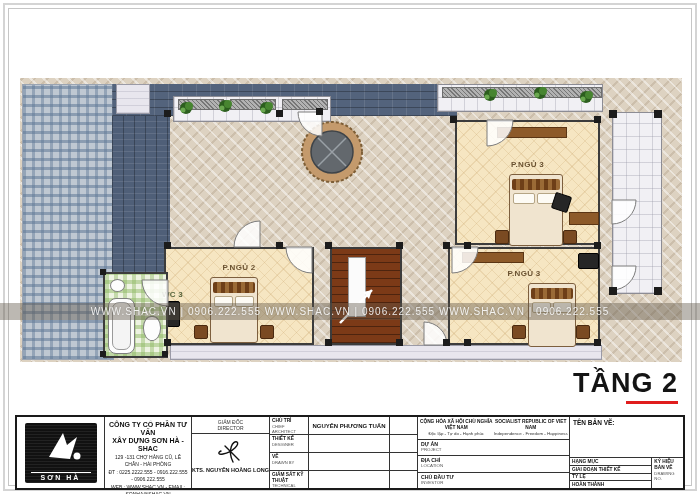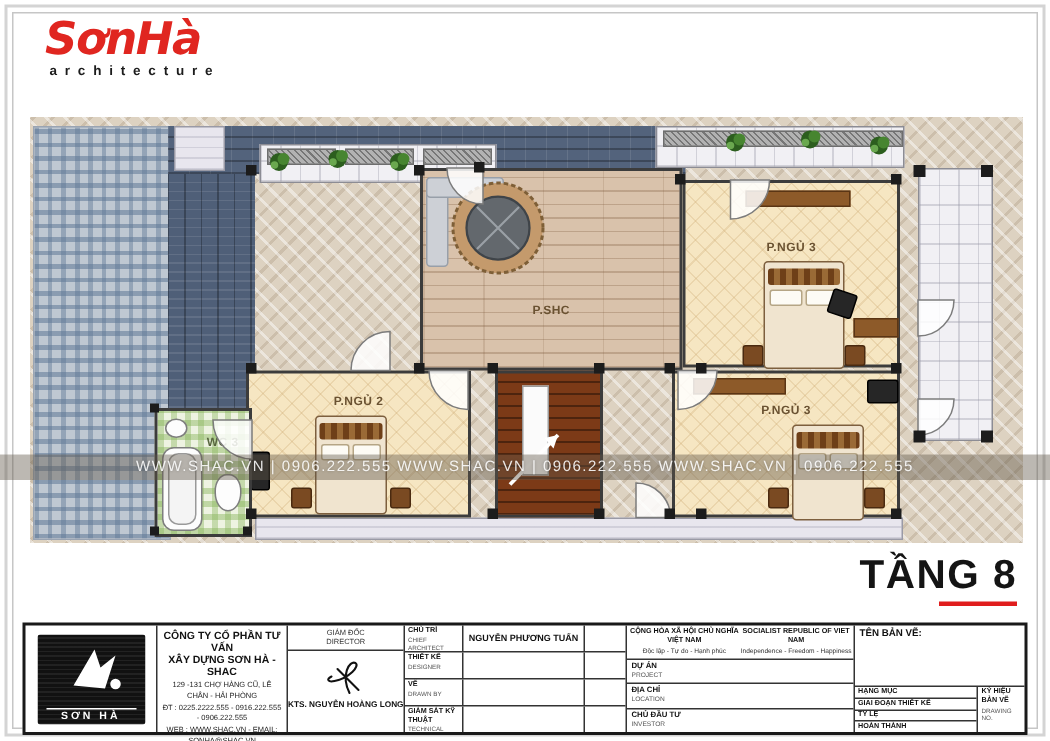--- a/index.html
+++ b/index.html
@@ -135,49 +135,40 @@
   .dr-code .en{font-size:4.2px;color:#555;line-height:5px;}
   .signature{margin-top:2px;}
 </style>
 </head>
 <body>
 
 <div id="sheet">
   <div class="frame1"></div>
   <div class="frame2"></div>
 
-  <div class="brand">
-    <div class="brand-main">SơnHà</div>
-    <div class="brand-sub">architecture</div>
-  </div>
 
   <div id="plan">
 
     <div class="abs herringbone" style="left:0;top:0;width:662px;height:284px;"></div>
     <div class="abs mosaic" style="left:2px;top:6px;width:92px;height:276px;"></div>
     <div class="abs roof" style="left:92px;top:6px;width:58px;height:188px;"></div>
     <div class="abs roofh" style="left:92px;top:6px;width:345px;height:32px;"></div>
     <div class="abs walkway" style="left:96px;top:6px;width:34px;height:30px;"></div>
     <div class="abs balcony" style="left:153px;top:18px;width:158px;height:26px;">
       <div class="planter" style="left:4px;top:2px;width:44px;height:9px;"></div>
       <div class="planter" style="left:56px;top:2px;width:44px;height:9px;"></div>
       <div class="planter" style="left:108px;top:2px;width:44px;height:9px;"></div>
     </div>
     <div class="abs balcony" style="left:417px;top:6px;width:166px;height:28px;">
       <div class="planter" style="left:4px;top:2px;width:158px;height:9px;"></div>
     </div>
     <div class="abs balcony" style="left:592px;top:34px;width:50px;height:182px;"></div>
     <div class="abs walkway" style="left:150px;top:267px;width:432px;height:15px;"></div>
 
 
-    <div class="room floor-wood" style="left:260px;top:34px;width:175px;height:135px;">
-      <div class="furn sofa" style="left:2px;top:4px;width:15px;height:60px;"></div>
-      <div class="furn sofa" style="left:2px;top:4px;width:52px;height:14px;"></div>
-      <div class="room-label" style="top:88px;">P.SHC</div>
-    </div>
 
     <div class="room floor-cream" style="left:435px;top:42px;width:145px;height:125px;">
       <div class="furn wood-mid" style="left:40px;top:5px;width:70px;height:11px;"></div>
       <div class="bed" style="position:absolute;left:52px;top:52px;width:52px;height:70px;">
         <div class="bed-band"></div>
         <div class="pillow p1"></div>
         <div class="pillow p2"></div>
       </div>
       <div class="nstand" style="left:38px;top:108px;"></div>
       <div class="nstand" style="left:106px;top:108px;"></div>
@@ -215,21 +206,21 @@
       <div class="nstand" style="left:126px;top:76px;"></div>
       <div class="room-label" style="top:20px;">P.NGỦ 3</div>
     </div>
 
     <div class="room floor-wc" style="left:83px;top:194px;width:65px;height:86px;">
       <div class="furn white-fix tub" style="left:3px;top:24px;width:27px;height:56px;">
         <div class="tub-in"></div>
       </div>
       <div class="furn white-fix sink" style="left:5px;top:5px;width:15px;height:13px;"></div>
       <div class="furn white-fix toilet" style="left:38px;top:42px;width:18px;height:25px;"></div>
-      <div class="room-label wc-label" style="top:16px;padding-left:26px;box-sizing:border-box;">WC 3</div>
+      <div class="room-label wc-label" style="top:16px;padding-left:26px;box-sizing:border-box;margin-left:24px;">WC 3</div>
     </div>
 
     <svg id="plan-svg" width="662" height="284" viewBox="0 0 662 284">
       <g>
         <circle cx="312" cy="74" r="30" fill="#c49a6c" stroke="#7e5f37" stroke-width="2" stroke-dasharray="3,2"></circle>
         <circle cx="312" cy="74" r="21" fill="#63686d" stroke="#3f4449" stroke-width="1.5"></circle>
         <path d="M298,60 L326,88 M326,60 L298,88" stroke="#9aa0a6" stroke-width="1.5" fill="none"></path>
       </g>
       <g fill="rgba(255,255,255,0.85)" stroke="#7c7c7c" stroke-width="1">
         <path d="M240,169 L240,143 A26,26 0 0 0 214,169 Z"></path>
@@ -305,21 +296,21 @@
           <rect x="80" y="273" width="6" height="6"></rect>
         <rect x="142" y="273" width="6" height="6"></rect>
       </g>
     </svg>
   </div>
 
   <div class="watermark">
     <span>WWW.SHAC.VN   |   0906.222.555        WWW.SHAC.VN   |   0906.222.555        WWW.SHAC.VN   |   0906.222.555</span>
   </div>
 
-  <div class="floor-title">TẦNG 8</div>
+  <div class="floor-title">TẦNG 2</div>
   <div class="floor-underline"></div>
 
   <div class="tb">
 
     <div class="tb-cell tb-logo">
       <div class="tb-logo-box">
         <svg width="72" height="46" viewBox="0 0 72 46">
           <path d="M24,34 L38,10 L42,22 L52,14 L45,36 Z" fill="#ffffff"></path>
           <circle cx="52" cy="33" r="3.5" fill="#ffffff"></circle>
         </svg>

